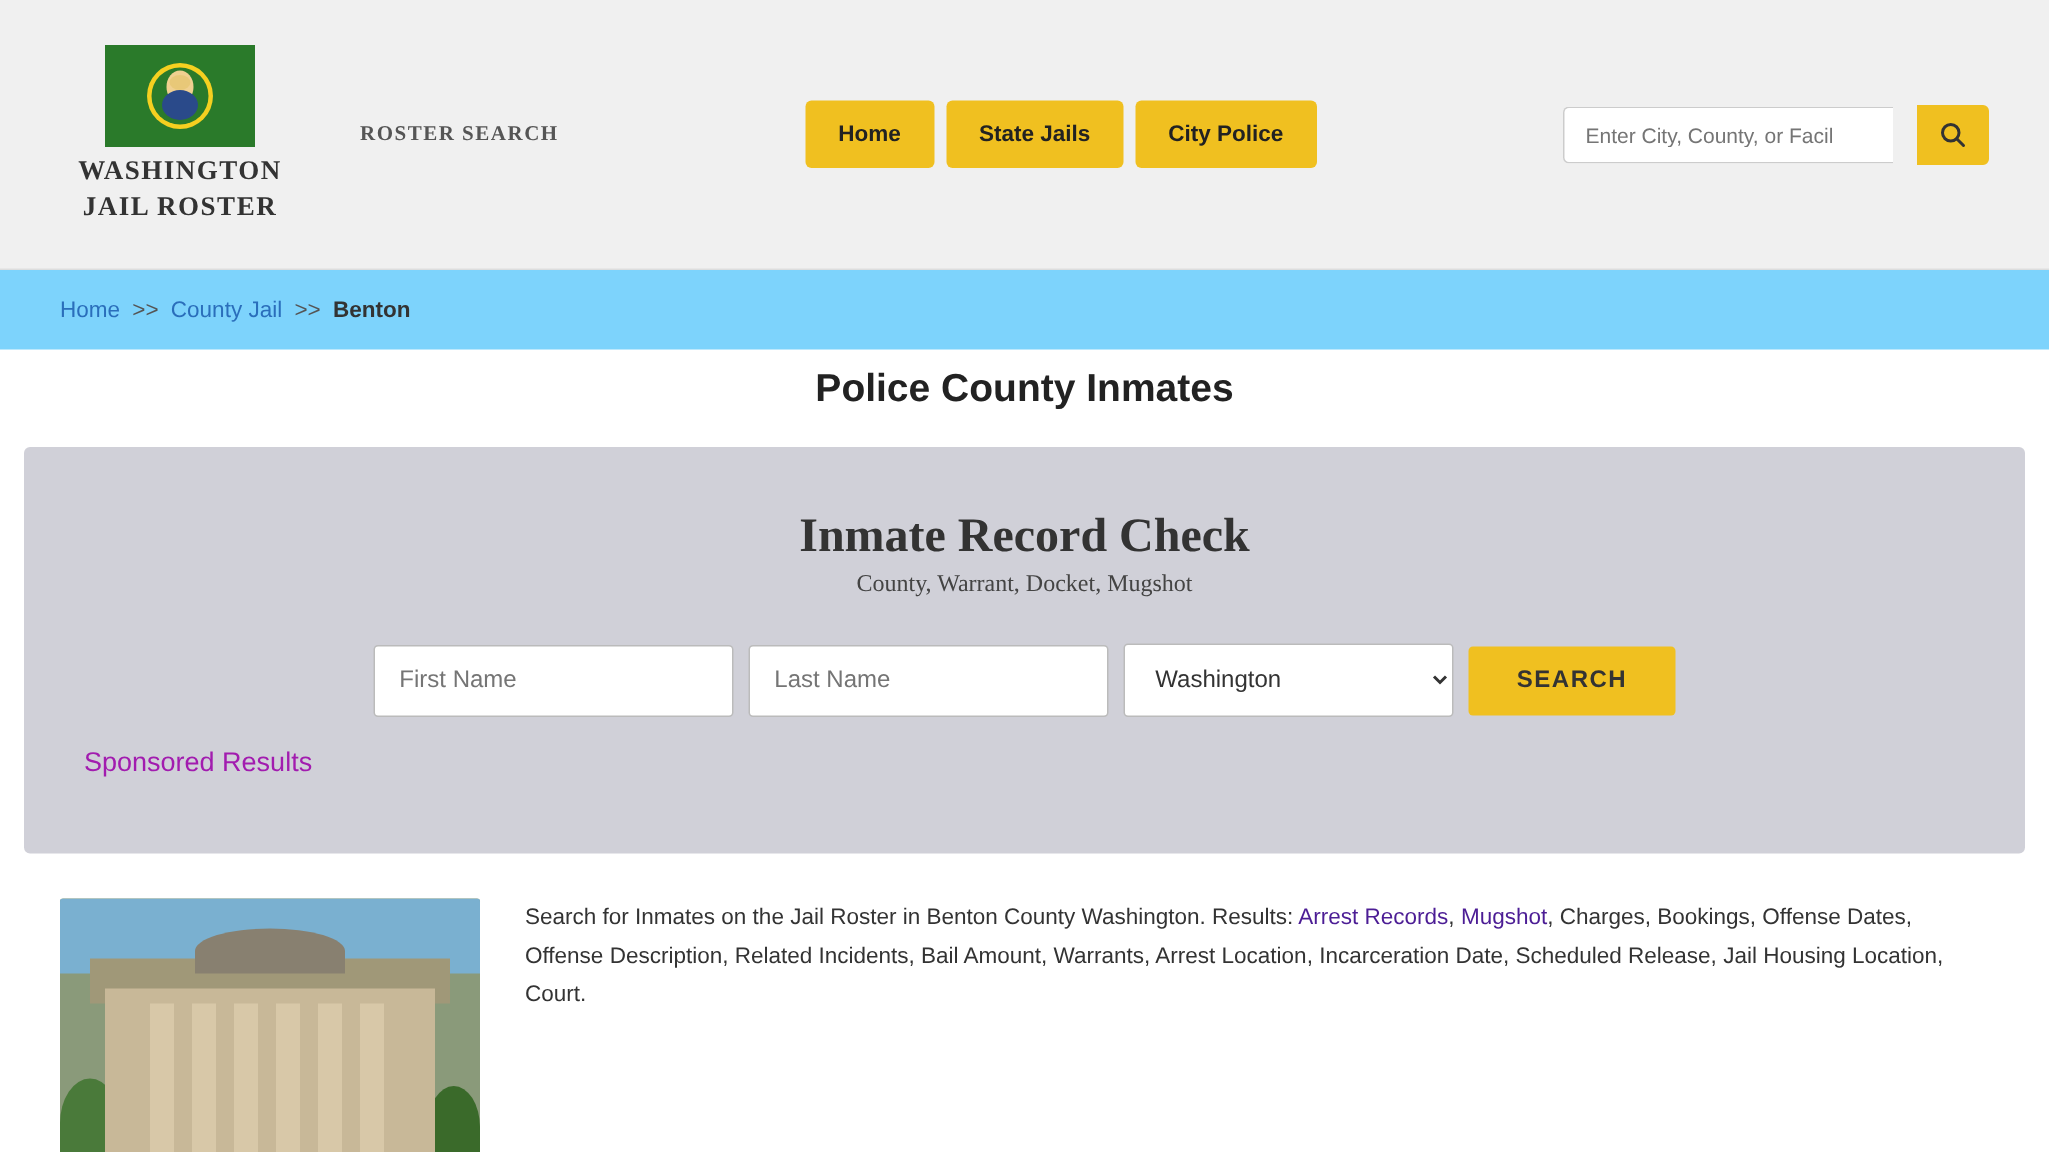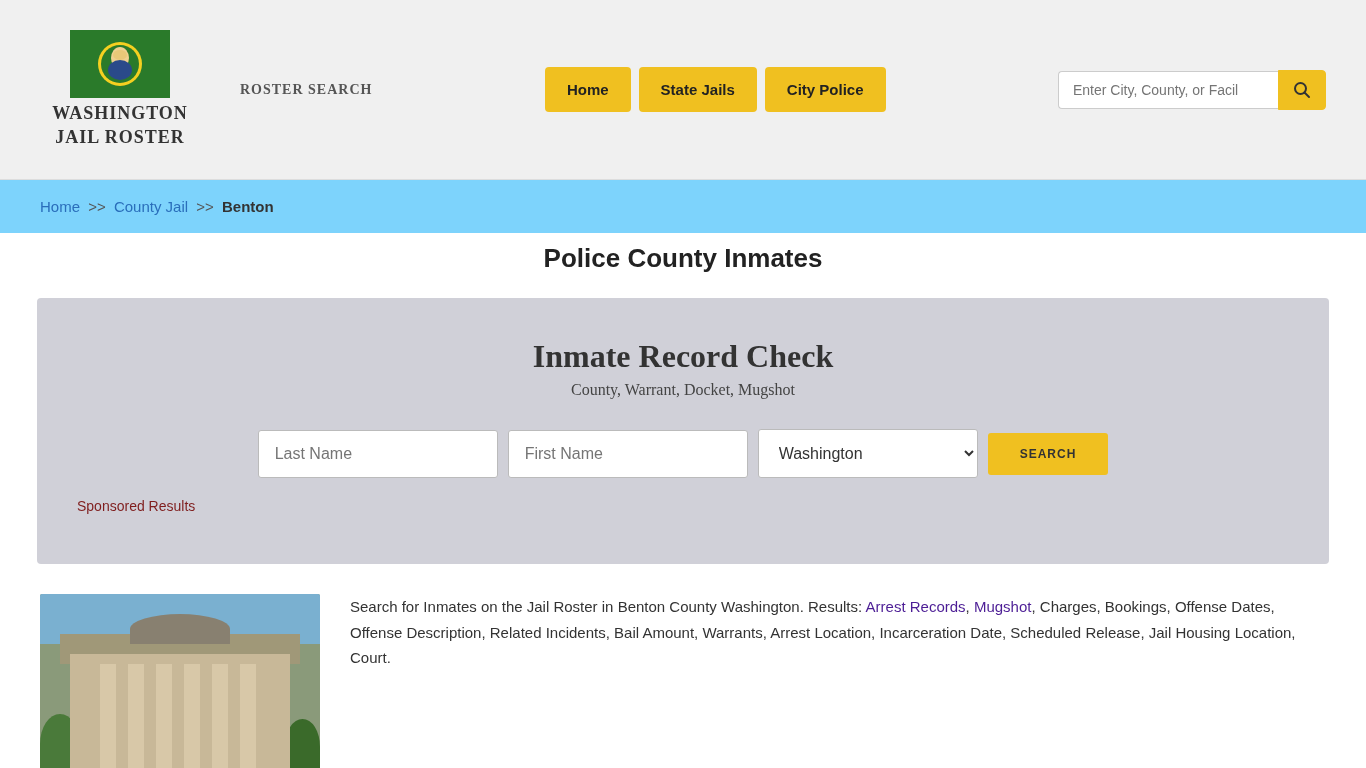--- a/index.html
+++ b/index.html
@@ -51,21 +51,21 @@
       padding: 14px 22px;
       font-size: 15px;
       font-weight: bold;
       border-radius: 4px;
       cursor: pointer;
       font-family: Arial, sans-serif;
     }
     .search-area {
       display: flex;
       align-items: center;
-      gap: 0;
+      gap: 16px;
     }
     .header-search-input {
       padding: 10px 14px;
       font-size: 14px;
       border: 1px solid #ccc;
       border-right: none;
       border-radius: 4px 0 0 4px;
       width: 220px;
       outline: none;
       font-family: Arial, sans-serif;
@@ -102,21 +102,21 @@
       font-size: 26px;
       font-weight: bold;
       padding: 10px 40px 24px;
       font-family: Arial, sans-serif;
       color: #222;
     }
 
     
     .record-check-section {
       background: #d0d0d8;
-      margin: 0 37px;
+      margin: 0 16px;
       border-radius: 4px;
       padding: 40px 40px 50px;
       text-align: center;
     }
     .record-check-title {
       font-size: 32px;
       font-weight: bold;
       color: #333;
       margin-bottom: 6px;
     }
@@ -151,31 +151,31 @@
       font-family: Arial, sans-serif;
       color: #333;
       background: #fff;
       cursor: pointer;
     }
     .search-submit-btn {
       background: #f0c020;
       color: #333;
       border: none;
       padding: 14px 32px;
-      font-size: 12px;
+      font-size: 16px;
       font-weight: bold;
       border-radius: 3px;
       cursor: pointer;
       letter-spacing: 1px;
       font-family: Arial, sans-serif;
     }
     .sponsored-label {
       text-align: left;
-      color: #7f1d1d;
-      font-size: 14px;
+      color: #a21caf;
+      font-size: 18px;
       margin-top: 20px;
       font-family: Arial, sans-serif;
     }
 
     
     .bottom-section {
       display: flex;
       gap: 30px;
       padding: 30px 40px;
       align-items: flex-start;
@@ -309,22 +309,22 @@
   <span class="current">Benton</span>
 </div>
 
 <h1 class="page-title">Police County Inmates</h1>
 
 <div class="record-check-section">
   <div class="record-check-title">Inmate Record Check</div>
   <div class="record-check-subtitle">County, Warrant, Docket, Mugshot</div>
 
   <div class="search-form">
+    <input class="form-input" type="text" placeholder="First Name" style="">
     <input class="form-input" type="text" placeholder="Last Name" style="">
-    <input class="form-input" type="text" placeholder="First Name" style="">
     <select class="state-select">
       <option>Washington</option>
       <option>Oregon</option>
       <option>California</option>
       <option>Idaho</option>
     </select>
     <button class="search-submit-btn">SEARCH</button>
   </div>
 
   <div class="sponsored-label">Sponsored Results</div>

